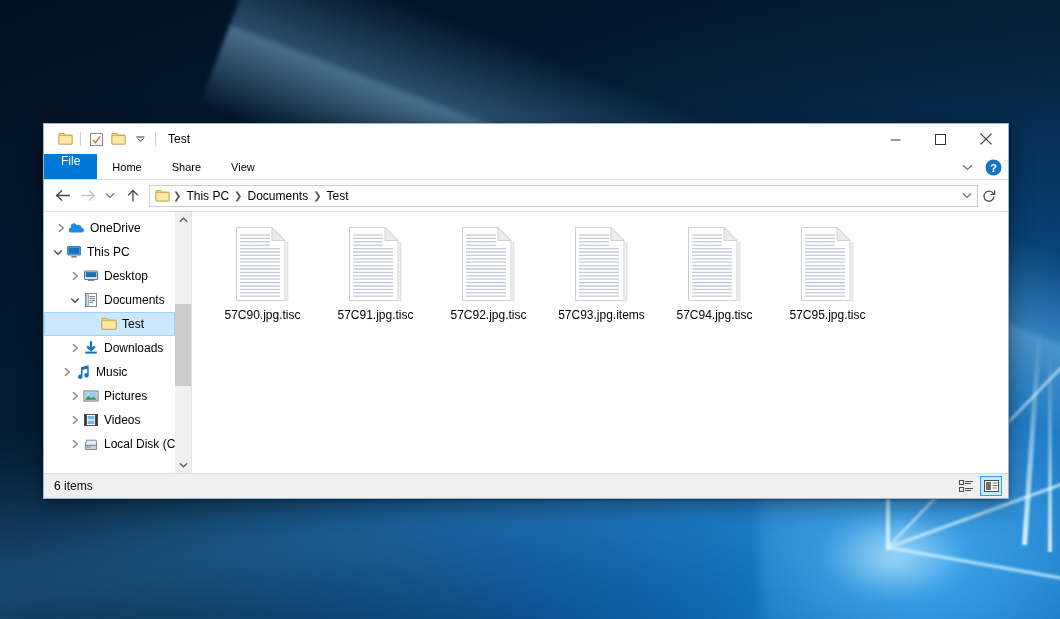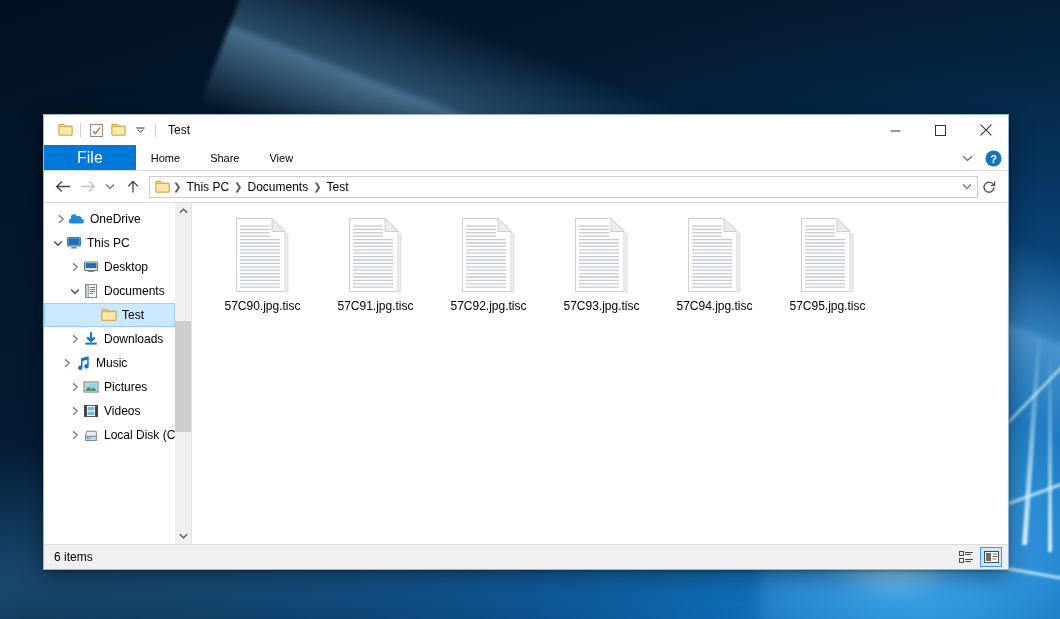--- a/index.html
+++ b/index.html
@@ -85,22 +85,22 @@
   }
   .ray-v3 {
     position: absolute; left: 1048px; top: 352px; width: 4px; height: 200px;
     background: linear-gradient(to bottom, rgba(200,240,255,0), rgba(225,250,255,.9));
     filter: blur(1px);
   }
 
   
   #explorer {
     position: absolute;
-    left: 43px; top: 114px;
-    width: 966px; height: 456px;
+    left: 43px; top: 123px;
+    width: 966px; height: 376px;
     background: #84cc16;
     border: 1px solid #9bb7cd;
     box-shadow: 0 6px 22px rgba(0,0,0,.40), 0 1px 3px rgba(0,0,0,.30);
     display: flex;
     flex-direction: column;
     font-size: 12px;
     color: #000;
   }
 
   
@@ -140,23 +140,23 @@
     display: flex;
     align-items: stretch;
     background: #ffffff;
     border-bottom: 1px solid #dcdcdc;
     position: relative;
     flex: none;
   }
   .tab-file {
     background: #0078d7;
     color: #fff;
-    padding: 0 33px;
-    display: flex; align-items: center;
-    font-size: 16px;
+    padding: 0 17px;
+    display: flex; 
+    font-size: 12px;
   }
   .tab {
     padding: 0 15px;
     display: flex; align-items: center;
     font-size: 11px; color: #000;
   }
   .ribbon-right {
     position: absolute; right: 6px; top: 0; height: 26px;
     display: flex; align-items: center; gap: 10px;
   }
@@ -735,21 +735,21 @@
                 <path d="M7 46.4h40" stroke="#c3c9d6" stroke-width="1.3"></path>
                 <path d="M7 49.8h40" stroke="#c3c9d6" stroke-width="1.3"></path>
                 <path d="M7 53.199999999999996h40" stroke="#c3c9d6" stroke-width="1.3"></path>
                 <path d="M7 56.6h40" stroke="#c3c9d6" stroke-width="1.3"></path>
                 <path d="M7 60h40" stroke="#c3c9d6" stroke-width="1.3"></path>
                 <path d="M7 63.4h40" stroke="#c3c9d6" stroke-width="1.3"></path>
                 <path d="M7 66.8h40" stroke="#c3c9d6" stroke-width="1.3"></path>
                 <path d="M7 70.19999999999999h40" stroke="#c3c9d6" stroke-width="1.3"></path>
                 <path d="M39 1.5V14.5H52z" fill="#ececec" stroke="#cfcfcf"></path>
               </svg></div>
-            <div class="filelabel">57C93.jpg.tisc</div>
+            <div class="filelabel">57C93.jpg.items</div>
           </div>
           <div class="fileitem">
             <div class="fileicon"><svg width="60" height="76" viewBox="0 0 60 76">
                 <path d="M3.5 1.5h35.5L52 14.5V74.5H3.5z" fill="#ffffff" stroke="#cfcfcf"></path>
                 <path d="M52.8 74.5h1.6V16" fill="none" stroke="#e2e2e2" stroke-width="2"></path>
                 <path d="M7 9h30" stroke="#c3c9d6" stroke-width="1.3"></path>
                 <path d="M7 12.4h30" stroke="#c3c9d6" stroke-width="1.3"></path>
                 <path d="M7 15.8h30" stroke="#c3c9d6" stroke-width="1.3"></path>
                 <path d="M7 19.2h30" stroke="#c3c9d6" stroke-width="1.3"></path>
                 <path d="M7 22.6h40" stroke="#c3c9d6" stroke-width="1.3"></path>

